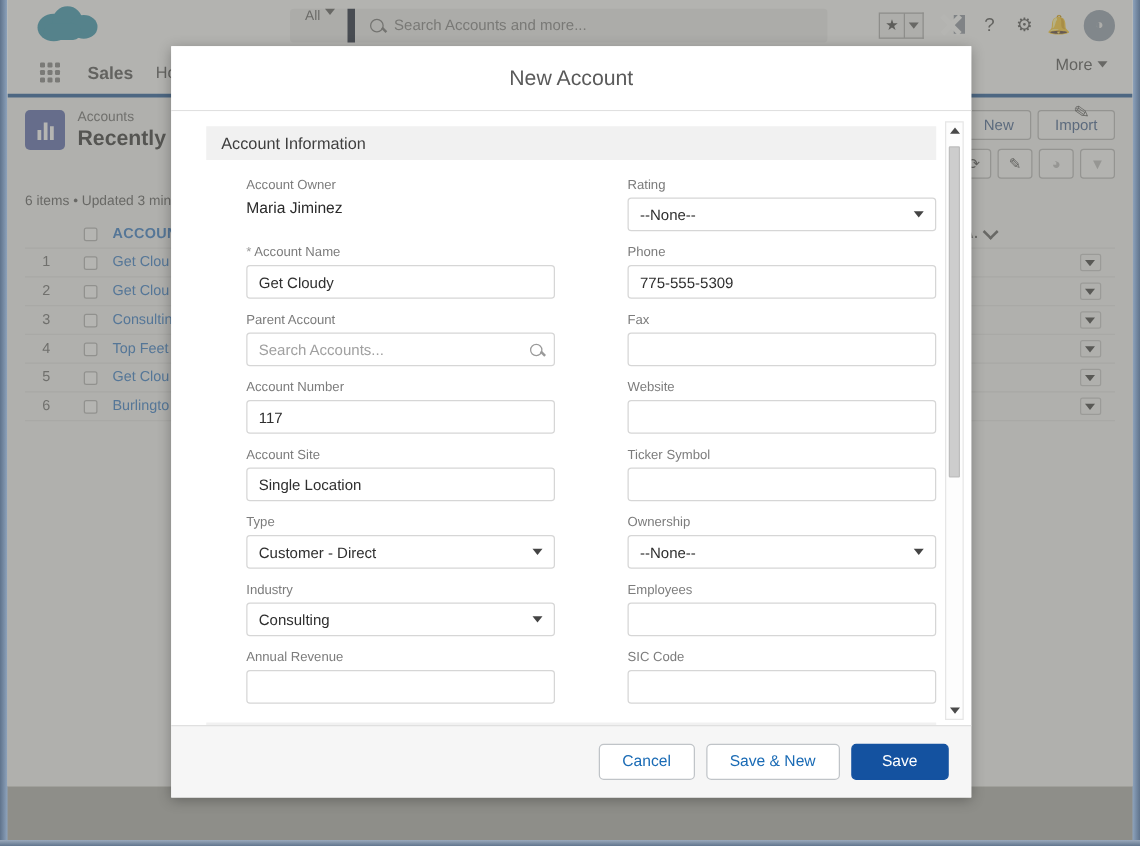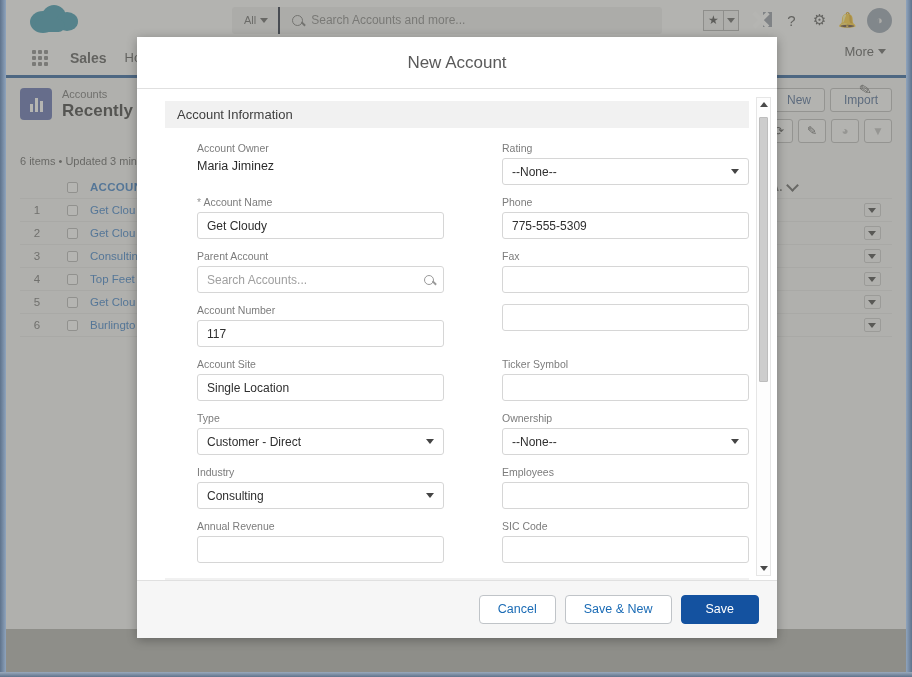--- a/index.html
+++ b/index.html
@@ -57,25 +57,25 @@
 
   #search-wrap {
     display: flex; align-items: center;
     height: 27px;
     background: #ebebeb;
     border-radius: 3px;
     margin-left: 150px;
     width: 430px;
   }
   #scope-select {
-    display: flex; align-items: center; gap: 4px;
+    display: flex; align-items: flex-start; gap: 4px;
     padding: 0 10px 0 12px;
     height: 100%;
     font-size: 11px; color: #5c5c5c;
-    border-right: 2px solid #0f172a;
+    border-right: 6px solid #0f172a;
   }
   .caret-down {
     width: 0; height: 0;
     border-left: 4px solid transparent;
     border-right: 4px solid transparent;
     border-top: 5px solid #555;
   }
   #search-icon-wrap { padding: 0 8px 0 12px; display: flex; align-items: center; }
   .mag {
     width: 11px; height: 11px;
@@ -619,20 +619,21 @@
         </div>
 
         <div class="field">
           <span class="field-label">Account Number</span>
           <div class="ctrl">
             <span class="val">117</span>
           </div>
         </div>
 
         <div class="field">
+          <span class="field-label">Website</span>
           <div class="ctrl">
             <span class="val"></span>
           </div>
         </div>
 
         <div class="field">
           <span class="field-label">Account Site</span>
           <div class="ctrl">
             <span class="val">Single Location</span>
           </div>

